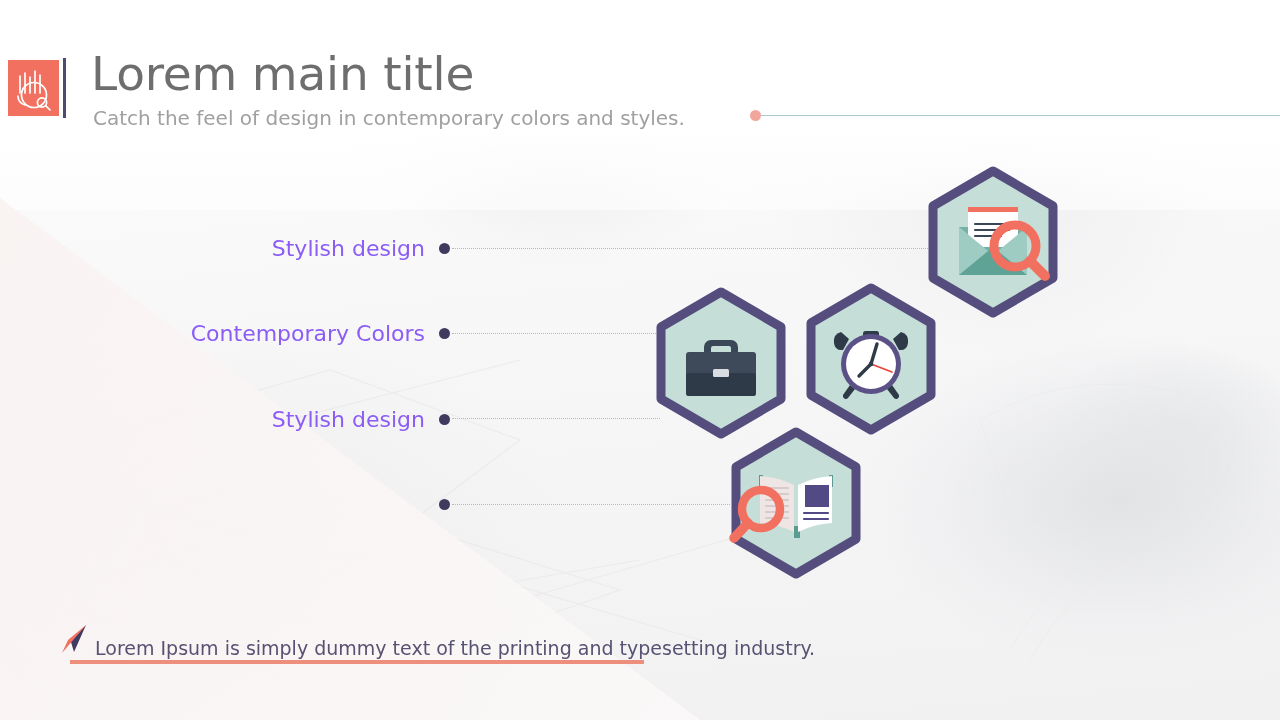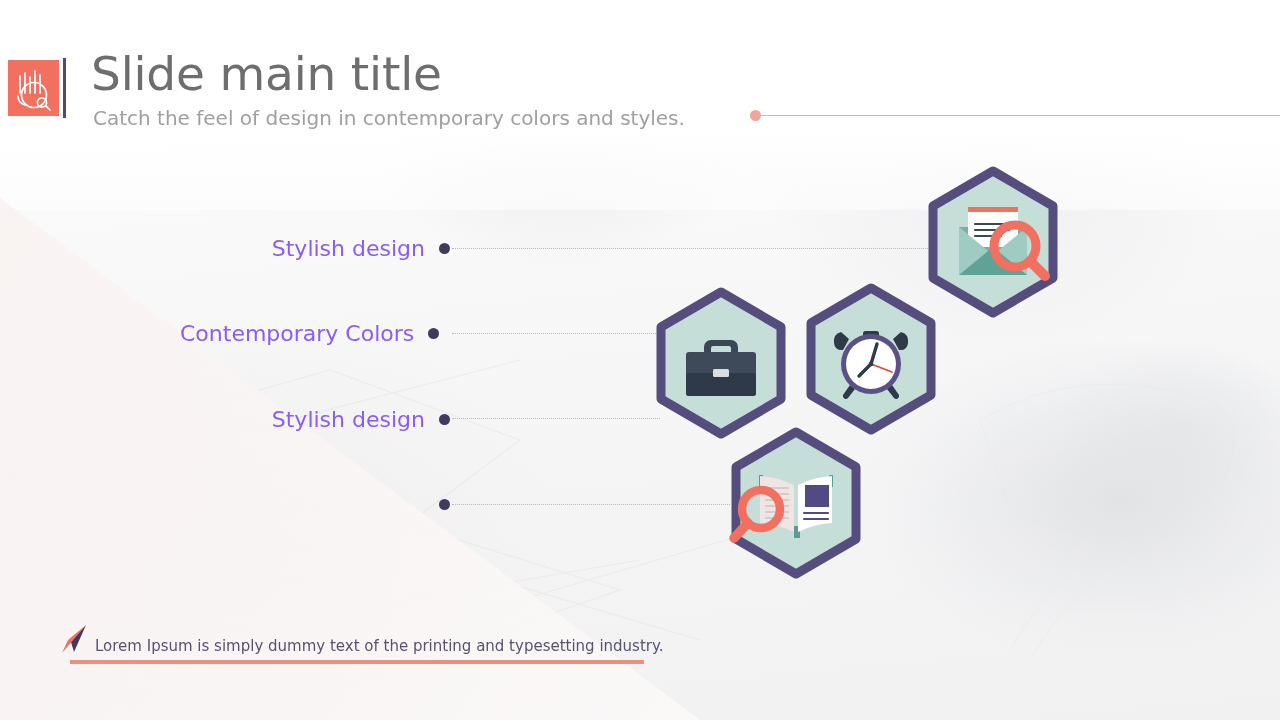--- a/index.html
+++ b/index.html
@@ -138,21 +138,21 @@
   .hex {
     position: absolute;
   }
   .hex svg { display: block; overflow: visible; }
 
   
   .footer-text {
     position: absolute;
     left: 95px;
     top: 637px;
-    font-size: 15px;
+    font-size: 19px;
     color: #585272;
     white-space: nowrap;
   }
   .footer-bar {
     position: absolute;
     left: 70px;
     top: 660px;
     width: 574px;
     height: 4px;
     background: #ee8f7e;
@@ -207,36 +207,36 @@
         <path d="M32 15 L32 33"></path>
         <path d="M10 36 Q10 43 17 45"></path>
         <circle cx="26" cy="35" r="12.5"></circle>
         <circle cx="34" cy="42.5" r="4.6"></circle>
         <path d="M37.6 45.6 L42 50"></path>
       </g>
     </svg>
   </div>
   <div class="logo-rule"></div>
 
-  <div class="slide-title">Slide main title</div>
+  <div class="slide-title">Lorem main title</div>
   <div class="slide-subtitle">Catch the feel of design in contemporary colors and styles.</div>
 
   <div class="header-line"></div>
   <div class="header-dot"></div>
 
   <div class="leader" style="left:452px; top:248px; width:478px;"></div>
   <div class="leader" style="left:452px; top:333px; width:208px;"></div>
   <div class="leader" style="left:452px; top:418px; width:208px;"></div>
   <div class="leader" style="left:452px; top:504px; width:278px;"></div>
 
   <div class="list-row" style="left:180px; top:233px; width:270px; justify-content:flex-end;">
     <span class="list-label">Stylish design</span>
     <span class="list-bullet"></span>
   </div>
-  <div class="list-row" style="left:180px; top:318px; width:270px; ">
+  <div class="list-row" style="left:180px; top:318px; width:270px; justify-content:flex-end;">
     <span class="list-label">Contemporary Colors</span>
     <span class="list-bullet"></span>
   </div>
   <div class="list-row" style="left:180px; top:404px; width:270px; justify-content:flex-end;">
     <span class="list-label">Stylish design</span>
     <span class="list-bullet"></span>
   </div>
   <div class="list-row" style="left:180px; top:489px; width:270px; justify-content:flex-end;">
     <span class="list-bullet"></span>
   </div>

